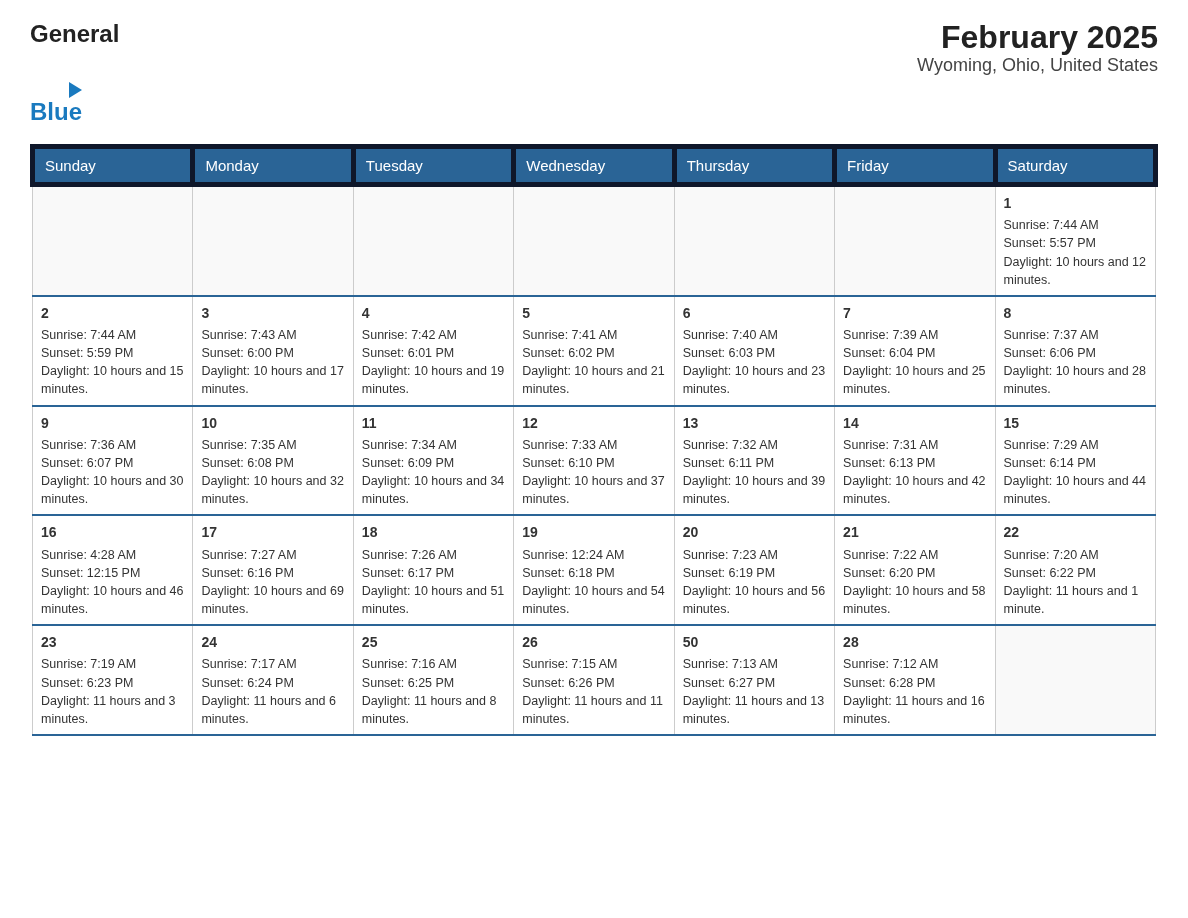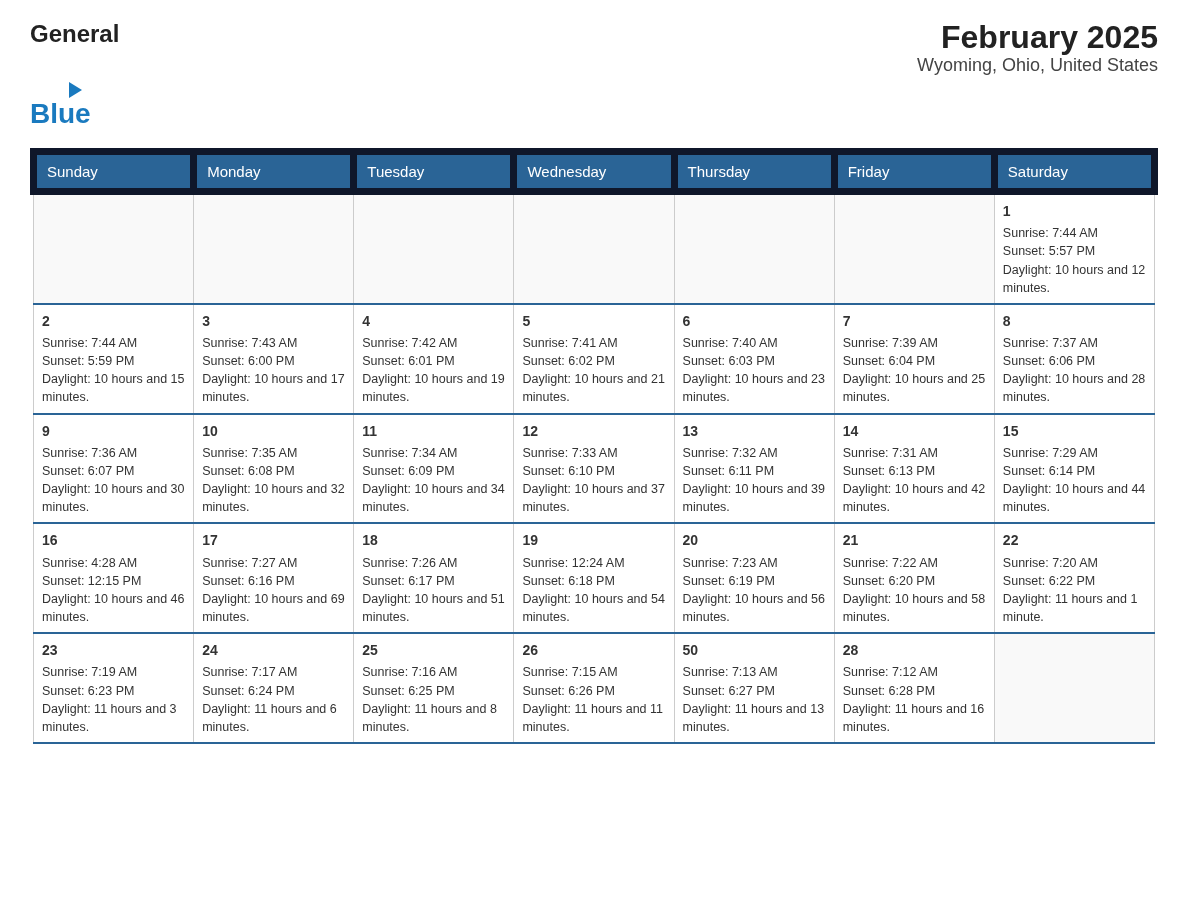--- a/index.html
+++ b/index.html
@@ -39,21 +39,21 @@
       border-collapse: collapse;
       border: 1px solid #aaa;
     }
     .calendar th {
       background-color: #2a6496;
       color: #fff;
       text-align: left;
       padding: 8px 10px;
       font-size: 15px;
       font-weight: normal;
-      border: 7px solid #0f172a;
+      border: 5px solid #0f172a;
     }
     .calendar td {
       vertical-align: top;
       padding: 6px 8px;
       border: 1px solid #ccc;
       width: calc(100% / 7);
       min-height: 90px;
       font-size: 12.5px;
       color: #333;
       line-height: 1.45;
@@ -85,21 +85,21 @@
       display: inline-block;
       width: 0;
       height: 0;
       border-top: 8px solid transparent;
       border-bottom: 8px solid transparent;
       border-left: 13px solid #1a7abf;
       margin-left: 2px;
       margin-top: 2px;
     }
     .logo-blue-text {
-      font-size: 28px;
+      font-size: 24px;
       font-weight: bold;
       color: #1a7abf;
     }
     
     .calendar tbody tr td {
       border-top: 2px solid #2a6496;
     }
     .calendar tbody tr:first-child td {
       border-top: 1px solid #ccc;
     }

